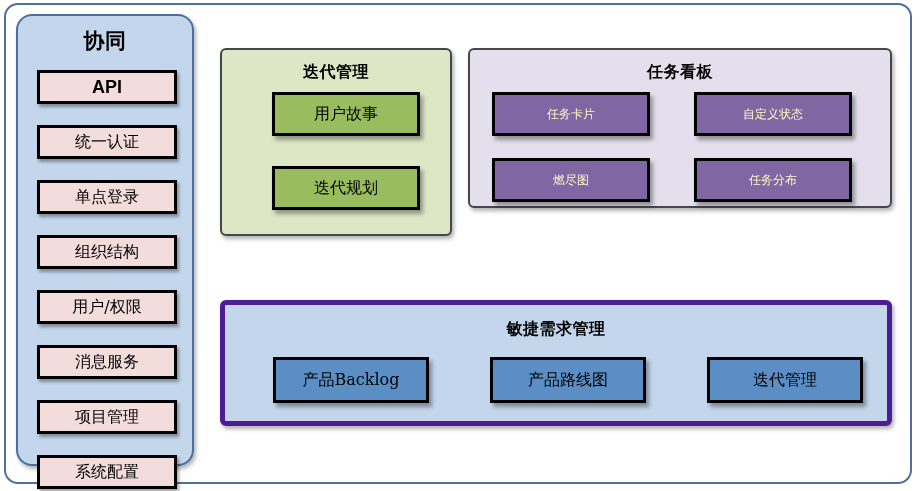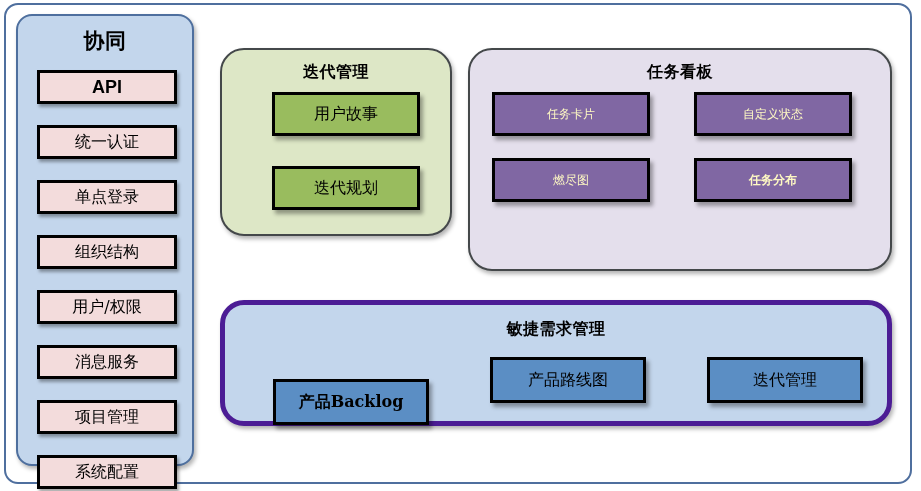--- a/index.html
+++ b/index.html
@@ -31,21 +31,21 @@
     box-sizing: border-box;
     border: 2px solid #4f6f9e;
     border-radius: 14px;
     background: #ffffff;
   }
 
   
   .panel {
     position: absolute;
     box-sizing: border-box;
-    border-radius: 24px;
+    border-radius: 6px;
     border: 2px solid #3d3d3d;
     box-shadow: 2px 3px 4px rgba(0,0,0,0.30);
   }
   .panel-title {
     text-align: center;
     font-weight: bold;
     color: #000000;
     font-family: "Liberation Sans", sans-serif;
     letter-spacing: 0.5px;
   }
@@ -125,21 +125,21 @@
     font-family: "DejaVu Serif", "Liberation Serif", serif;
     font-size: 16px;
     color: #000000;
   }
 
   
   .board-panel {
     left: 468px;
     top: 48px;
     width: 424px;
-    height: 223px;
+    height: 160px;
     background: #e4dfec;
     border: 2px solid #44484a;
   }
   .board-title {
     font-size: 16px;
     padding-top: 12px;
   }
   .board-grid {
     position: absolute;
     left: 22px;
@@ -156,21 +156,21 @@
     background: #8067a3;
     border: 3px solid #000000;
     box-shadow: 3px 4px 4px rgba(0,0,0,0.35);
     display: flex;
     align-items: center;
     justify-content: center;
     font-family: "DejaVu Serif", "Liberation Serif", serif;
     font-size: 12px;
     color: #fef9c3;
   }
-  .box-purple.bold-label { font-weight: bold; }
+  .box-purple.bold-label { font-weight: normal; }
 
   
   .agile-panel {
     left: 220px;
     top: 300px;
     width: 672px;
     height: 126px;
     background: #c3d6ec;
     border: 5px solid #4c1d95;
   }
@@ -193,21 +193,21 @@
     background: #5b8ec4;
     border: 3px solid #000000;
     box-shadow: 3px 4px 4px rgba(0,0,0,0.35);
     display: flex;
     align-items: center;
     justify-content: center;
     font-family: "DejaVu Serif", "Liberation Serif", serif;
     font-size: 16px;
     color: #000000;
   }
-  .box-blue.bold-label { font-weight: bold; margin-top: 22px; }
+  .box-blue.bold-label { font-weight: normal; }
 </style>
 </head>
 <body>
 
 <div id="diagram-root">
 
   <div class="outer-frame"></div>
 
   <div class="panel sidebar-panel">
     <div class="panel-title sidebar-title">协同</div>

